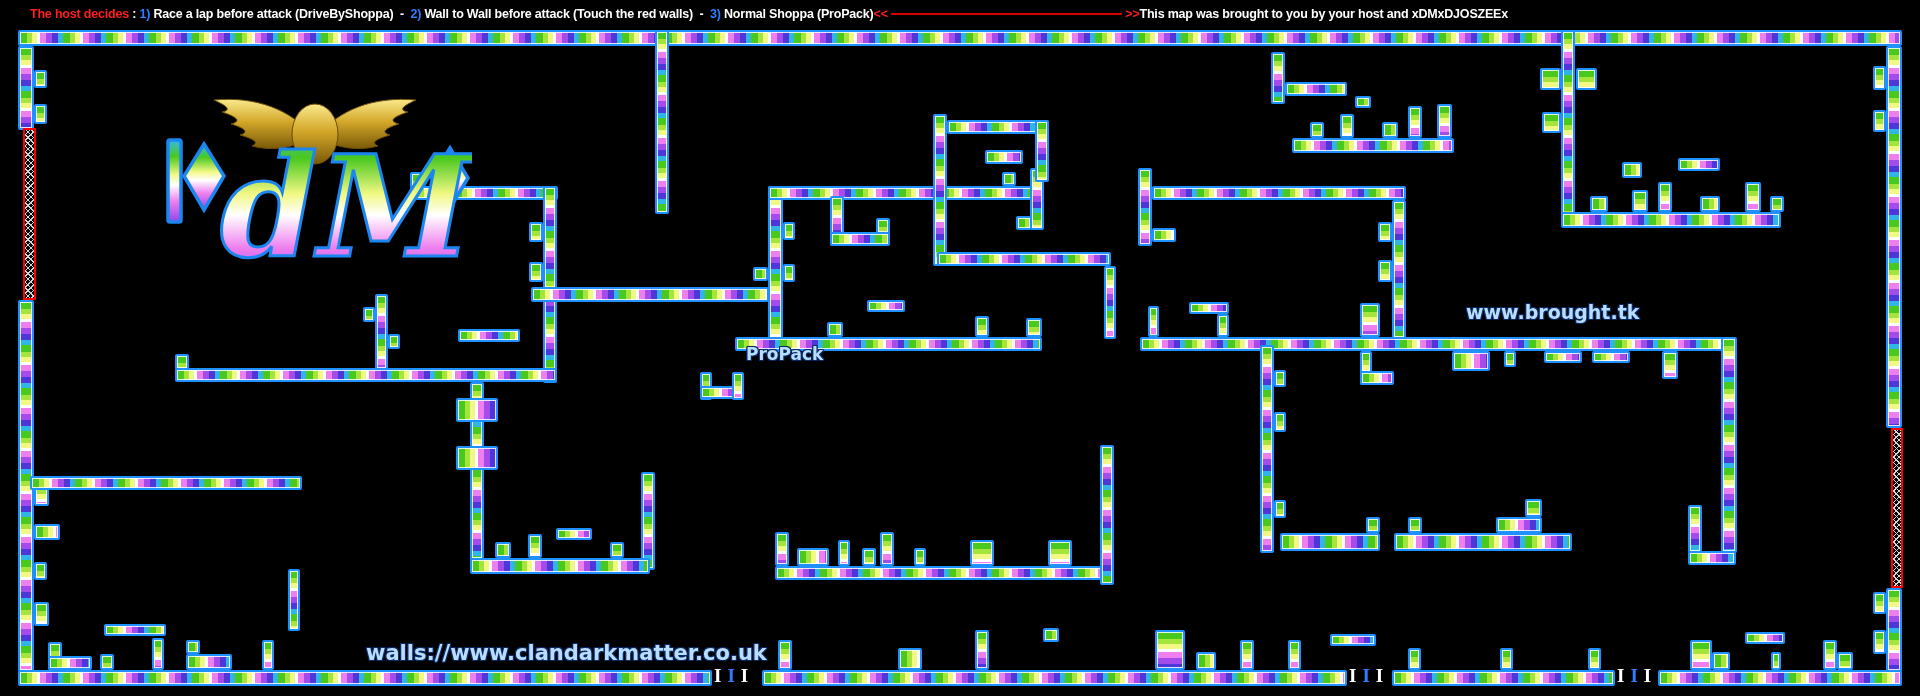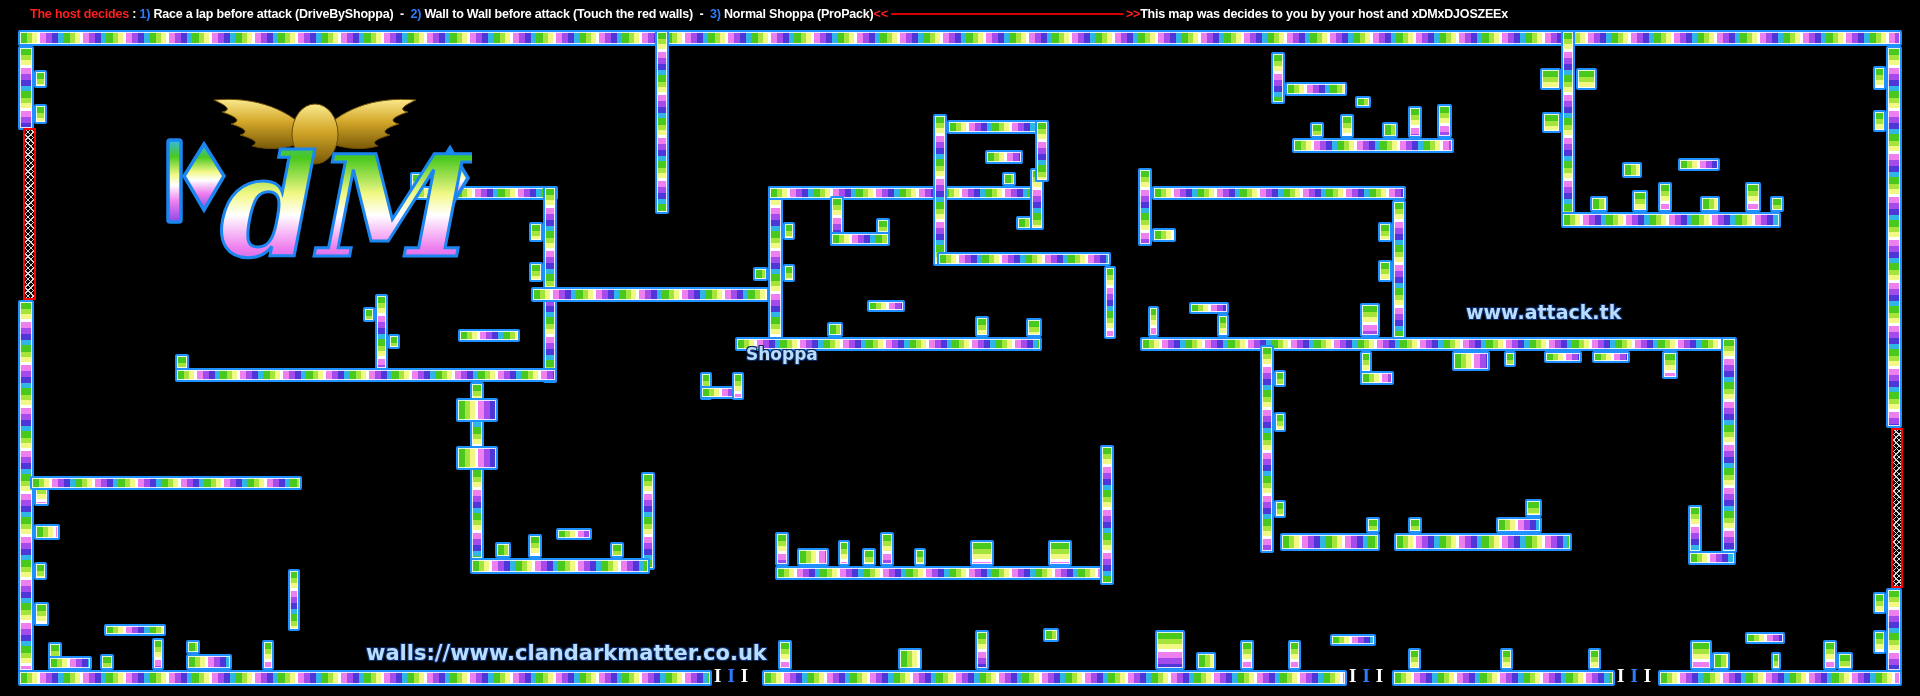--- a/index.html
+++ b/index.html
@@ -182,22 +182,22 @@
     <div class="wall v" style="left: 1500px; top: 648px; width: 13px; height: 22px;"></div>
     <div class="wall v" style="left: 1588px; top: 648px; width: 13px; height: 22px;"></div>
     <div class="wall v" style="left: 1690px; top: 640px; width: 22px; height: 30px;"></div>
     <div class="wall h" style="left: 1712px; top: 652px; width: 18px; height: 18px;"></div>
     <div class="wall h" style="left: 1745px; top: 632px; width: 40px; height: 12px;"></div>
     <div class="wall v" style="left: 1771px; top: 652px; width: 10px; height: 18px;"></div>
     <div class="wall v" style="left: 1823px; top: 640px; width: 14px; height: 30px;"></div>
     <div class="wall v" style="left: 1837px; top: 652px; width: 16px; height: 18px;"></div>
     <div class="wall red v" style="left: 23px; top: 128px; width: 13px; height: 172px;"></div>
     <div class="wall red v" style="left: 1891px; top: 428px; width: 12px; height: 160px;"></div>
-    <div class="map-text" style="left: 746px; top: 344px; font-size: 17px;">Shoppa</div>
-    <div class="map-text" style="left: 1466px; top: 301px; font-size: 19px;">www.attack.tk</div>
+    <div class="map-text" style="left: 746px; top: 344px; font-size: 17px;">ProPack</div>
+    <div class="map-text" style="left: 1466px; top: 301px; font-size: 19px;">www.brought.tk</div>
     <div class="map-text" style="left: 366px; top: 641px; font-size: 21px;">walls://www.clandarkmatter.co.uk</div>
     <div class="spawn-marks" style="left: 714px; top: 668px;">
       <span style="color: rgb(255, 255, 255);">I</span>
       <span style="color: rgb(47, 123, 255);">I</span>
       <span style="color: rgb(255, 255, 255);">I</span>
     </div>
     <div class="spawn-marks" style="left: 1349px; top: 668px;">
       <span style="color: rgb(255, 255, 255);">I</span>
       <span style="color: rgb(47, 123, 255);">I</span>
       <span style="color: rgb(255, 255, 255);">I</span>
@@ -234,14 +234,14 @@
     <rect x="8" y="52" width="13" height="82" rx="2"></rect>
     <path d="M44,56 L64,88 44,122 24,88 Z"></path>
     <path d="M290,60 L308,90 290,120 272,90 Z"></path>
   </g>
   <text x="60" y="168" font-family="DejaVu Serif, serif" font-style="italic" font-weight="bold" font-size="140" fill="url(#rainbg)" stroke="#1b86f0" stroke-width="3">dM</text>
 </svg>
 
 <div class="header">
   <span id="hdr-left"><span class="seg" style="color: rgb(255, 31, 31);">The host decides</span><span class="seg" style="color: rgb(255, 255, 255);"> : </span><span class="seg" style="color: rgb(47, 123, 255);">1)</span><span class="seg" style="color: rgb(255, 255, 255);"> Race a lap before attack (DriveByShoppa)  -  </span><span class="seg" style="color: rgb(47, 123, 255);">2)</span><span class="seg" style="color: rgb(255, 255, 255);"> Wall to Wall before attack (Touch the red walls)  -  </span><span class="seg" style="color: rgb(47, 123, 255);">3)</span><span class="seg" style="color: rgb(255, 255, 255);"> Normal Shoppa (ProPack)</span><span class="seg" style="color: rgb(255, 31, 31);">&lt;&lt;</span></span>
   <span class="line" id="hdr-line" style="background: rgb(212, 0, 0);"></span>
-  <span id="hdr-right"><span class="seg" style="color: rgb(255, 31, 31);">&gt;&gt;</span><span class="seg" style="color: rgb(255, 255, 255);">This map was decides to you by your host and xDMxDJOSZEEx</span></span>
+  <span id="hdr-right"><span class="seg" style="color: rgb(255, 31, 31);">&gt;&gt;</span><span class="seg" style="color: rgb(255, 255, 255);">This map was brought to you by your host and xDMxDJOSZEEx</span></span>
 </div>
 
 </body></html>

